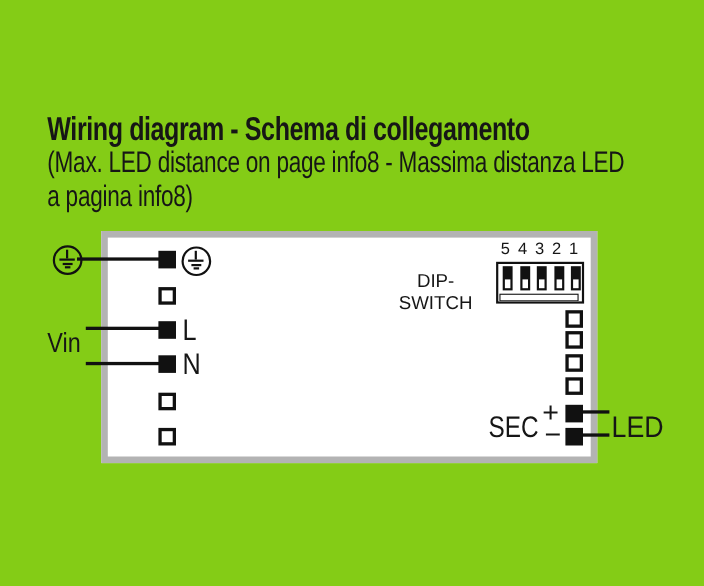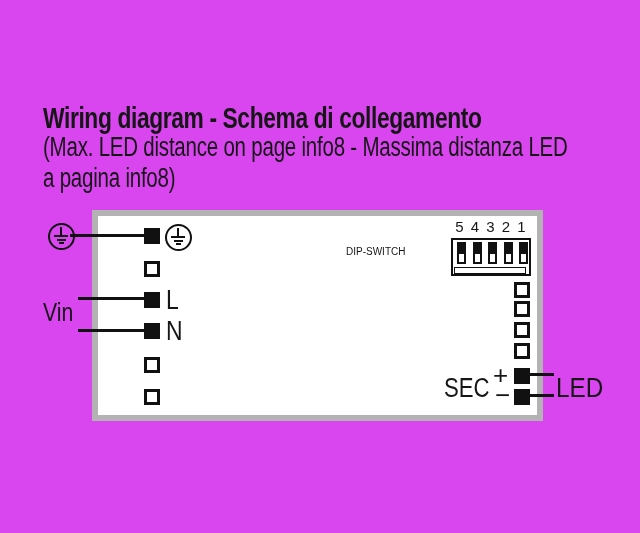--- a/index.html
+++ b/index.html
@@ -1,16 +1,16 @@
 <!DOCTYPE html>
 <html><head>
 <meta charset="utf-8">
 <style>
   html,body{margin:0;padding:0;background:#ffffff;}
-  #stage{position:relative;width:640px;height:533px;background:#d946ef;overflow:hidden;
+  #stage{position:relative;width:640px;height:533px;background:#84cc16;overflow:hidden;
          font-family:"Liberation Sans", sans-serif;color:#161616;}
   .abs{position:absolute;}
   .cond{transform:scaleX(0.76);transform-origin:left top;white-space:nowrap;}
   .cond85{transform:scaleX(0.85);transform-origin:left top;white-space:nowrap;}
   .title{font-size:30px;font-weight:bold;letter-spacing:-0.5px;}
   .subtitle{font-size:27px;letter-spacing:-0.3px;}
   .biglabel{font-size:27px;}
   .wire{background:#111;height:3px;z-index:3;}
   .device-box{border:6px solid #b3b3b3;background:#fff;box-sizing:border-box;}
   .terminal{width:16px;height:16px;box-sizing:border-box;z-index:4;position:absolute;}
@@ -62,21 +62,21 @@
       <div class="terminal black" style="left: 144px; top: 292px;"></div>
       <div class="terminal black" style="left: 144px; top: 323px;"></div>
       <div class="terminal white" style="left: 144px; top: 357px;"></div>
       <div class="terminal white" style="left: 144px; top: 389px;"></div>
     </div>
 
   <div class="abs biglabel cond85" style="left:43px;top:298px;font-size:25px;">Vin</div>
   <div class="abs biglabel cond85" style="left:166px;top:285px;">L</div>
   <div class="abs biglabel cond85" style="left:166px;top:316px;">N</div>
 
-  <div class="abs" style="left:346px;top:246px;width:100px;text-align:left;font-size:10px;">DIP-SWITCH</div>
+  <div class="abs" style="left:346px;top:246px;width:100px;text-align:center;font-size:17px;">DIP-SWITCH</div>
   <div id="dip-numbers" class="abs" style="left:451px;top:218px;width:80px;height:16px;">
       <div class="dip-num" style="left: 2px;">5</div>
       <div class="dip-num" style="left: 17.5px;">4</div>
       <div class="dip-num" style="left: 33px;">3</div>
       <div class="dip-num" style="left: 48.5px;">2</div>
       <div class="dip-num" style="left: 64px;">1</div>
     </div>
   <div id="dip-block" class="abs dip-block" style="left:451px;top:238px;width:80px;height:38px;">
     <div class="dip-strip"></div>
   <div class="dip-slot" style="left: 4px;">

